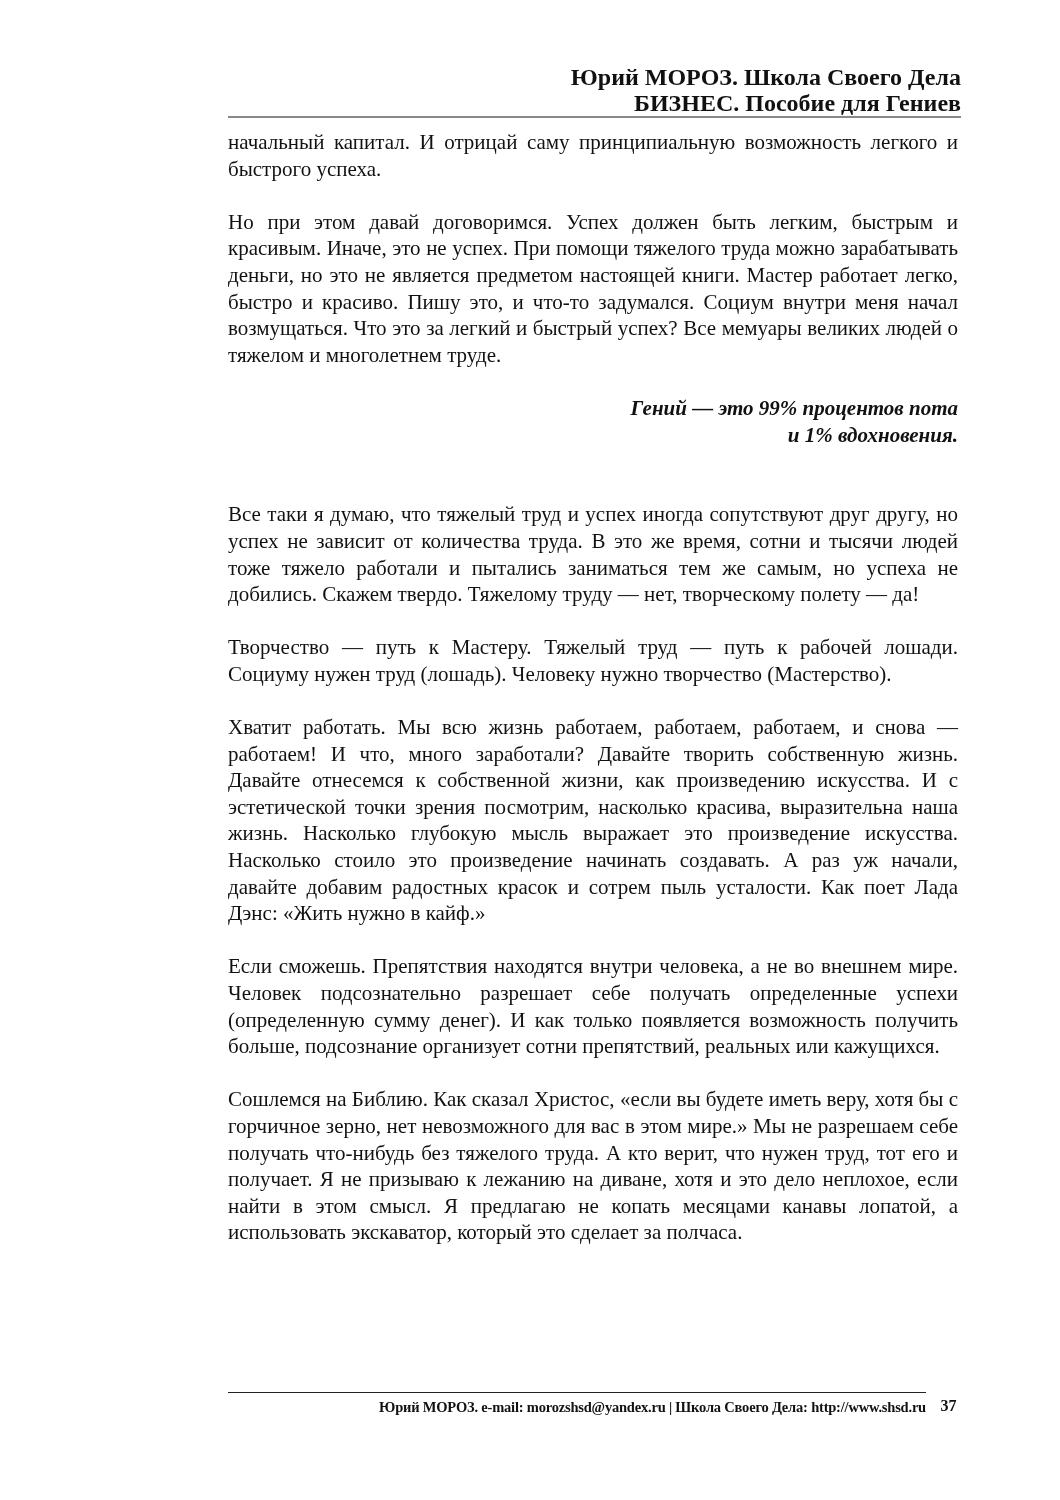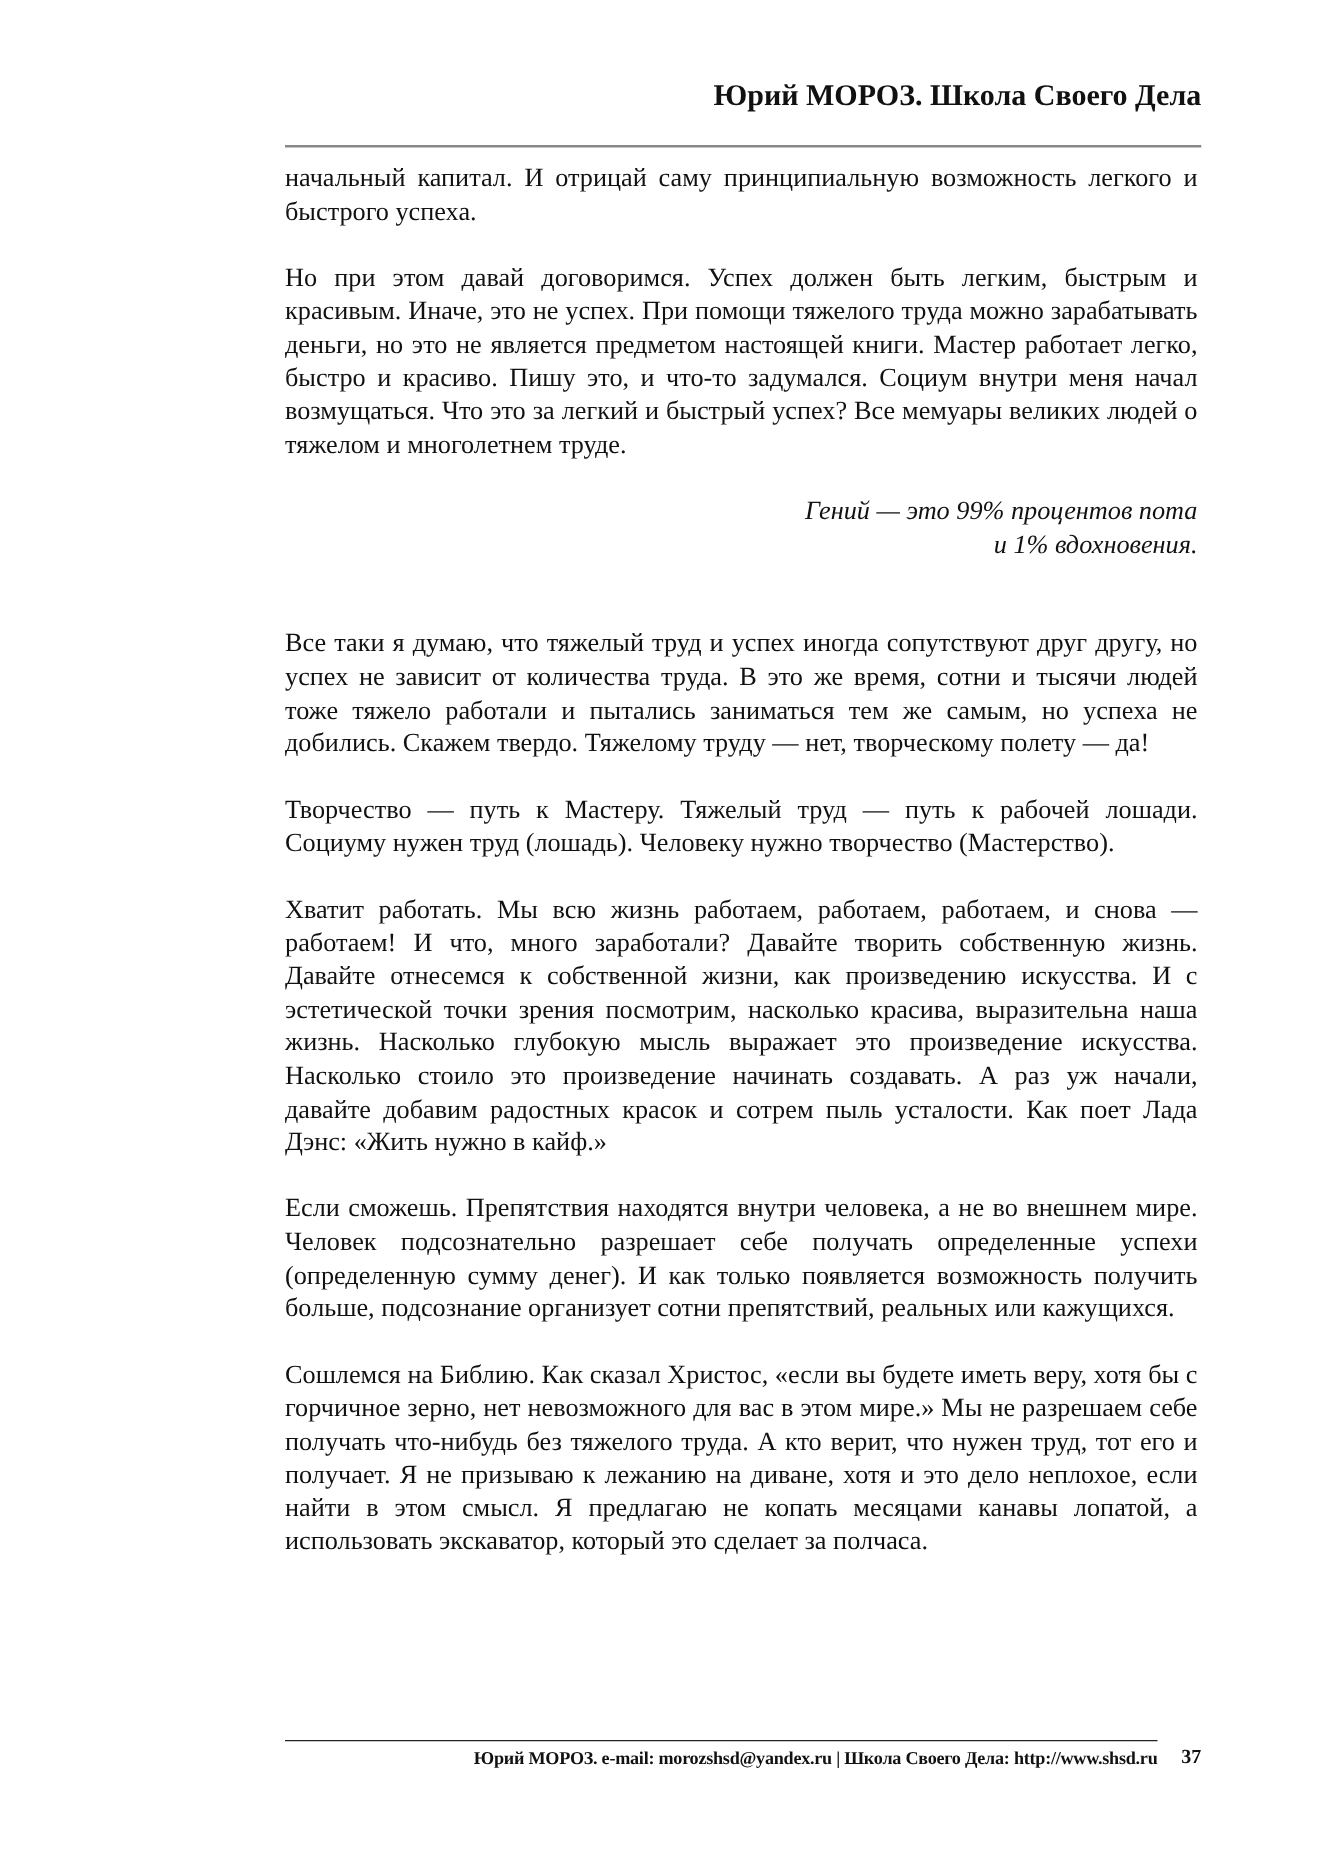--- a/index.html
+++ b/index.html
@@ -5,33 +5,34 @@
   html, body { margin: 0; padding: 0; background: #ffffff; }
   body { width: 1060px; height: 1500px; position: relative; overflow: hidden;
          font-family: "Liberation Serif", "DejaVu Serif", serif; color: #111; }
   .header { position: absolute; left: 228px; top: 64px; width: 733px; text-align: right; }
   .header-line { font-weight: bold; font-size: 24px; line-height: 26px; }
   .header-rule { position: absolute; left: 228px; top: 116px; width: 733px; height: 0; border-top: 2px solid #888; }
   .body { position: absolute; left: 228px; top: 129px; width: 730px; font-size: 21px; line-height: 26.6px; }
   .para { margin: 0 0 26.6px 0; text-align: justify; text-align-last: left; }
   .para.last { margin-bottom: 14px; }
   .epigraph { text-align: right; font-style: italic; margin: 0 0 26.6px 0; }
-  .epigraph div { line-height: 26.6px; }
+  .epigraph div { line-height: 26.6px; font-weight: bold; }
   .epigraph-gap { height: 26.6px; }
   .footer-rule { position: absolute; left: 228px; top: 1392px; width: 698px; border-top: 1.5px solid #222; }
   .footer-text { position: absolute; left: 228px; top: 1399px; width: 698px; text-align: right;
                  font-weight: bold; font-size: 14.5px; letter-spacing: -0.2px; }
-  .page-number { position: absolute; left: 936px; top: 1397px; width: 25px; text-align: right;
+  .page-number { position: absolute; left: 936px; top: 1397px; width: 25px; text-align: center;
                  font-weight: bold; font-size: 16px; }
 </style>
 </head>
 <body>
 
 <div class="header">
   <div class="header-line">Юрий МОРОЗ. Школа Своего Дела</div>
+  <div class="header-line">БИЗНЕС. Пособие для Гениев</div>
 </div>
 <div class="header-rule"></div>
 
 <div class="body">
   <p class="para">начальный капитал. И отрицай саму принципиальную возможность легкого и быстрого успеха.</p>
   <p class="para">Но при этом давай договоримся. Успех должен быть легким, быстрым и красивым. Иначе, это не успех. При помощи тяжелого труда можно зарабатывать деньги, но это не является предметом настоящей книги. Мастер работает легко, быстро и красиво. Пишу это, и что-то задумался. Социум внутри меня начал возмущаться. Что это за легкий и быстрый успех? Все мемуары великих людей о тяжелом и многолетнем труде.</p>
 
   <div class="epigraph">
     <div>Гений — это 99% процентов пота</div>
     <div>и 1% вдохновения.</div>

